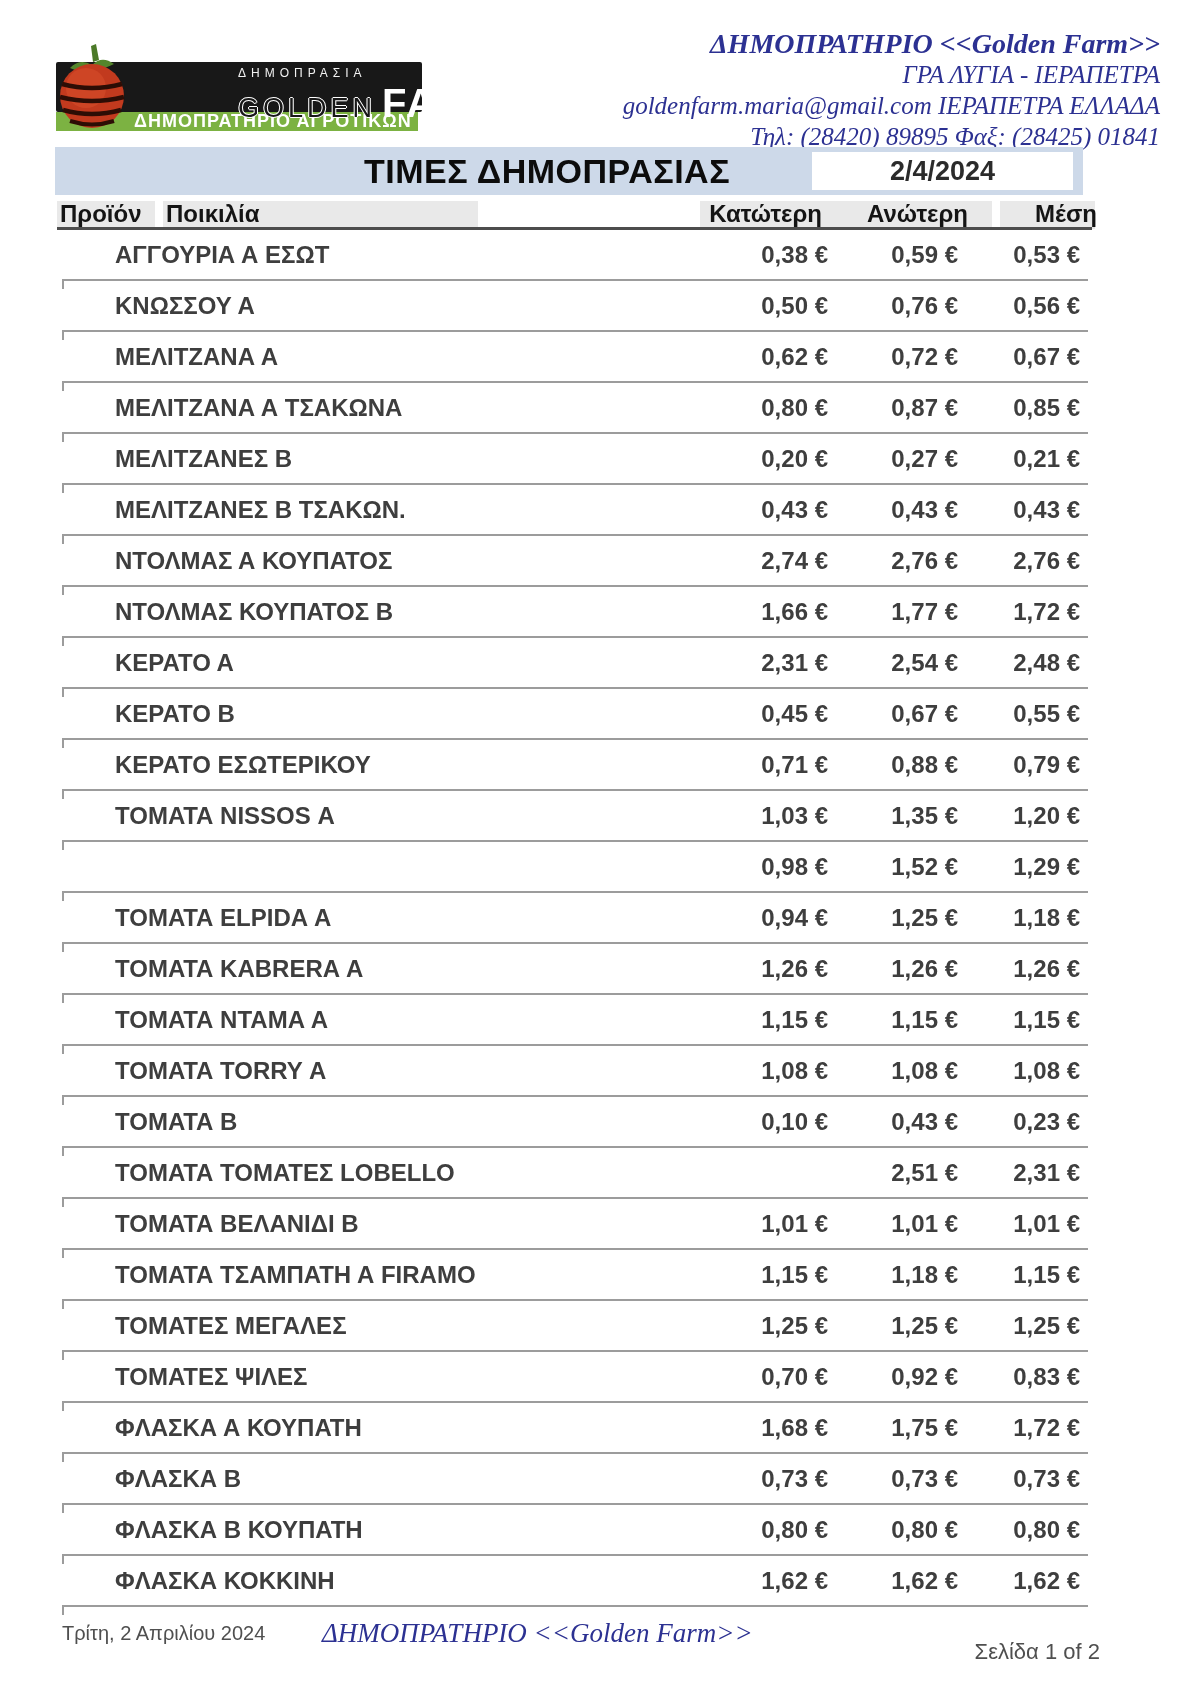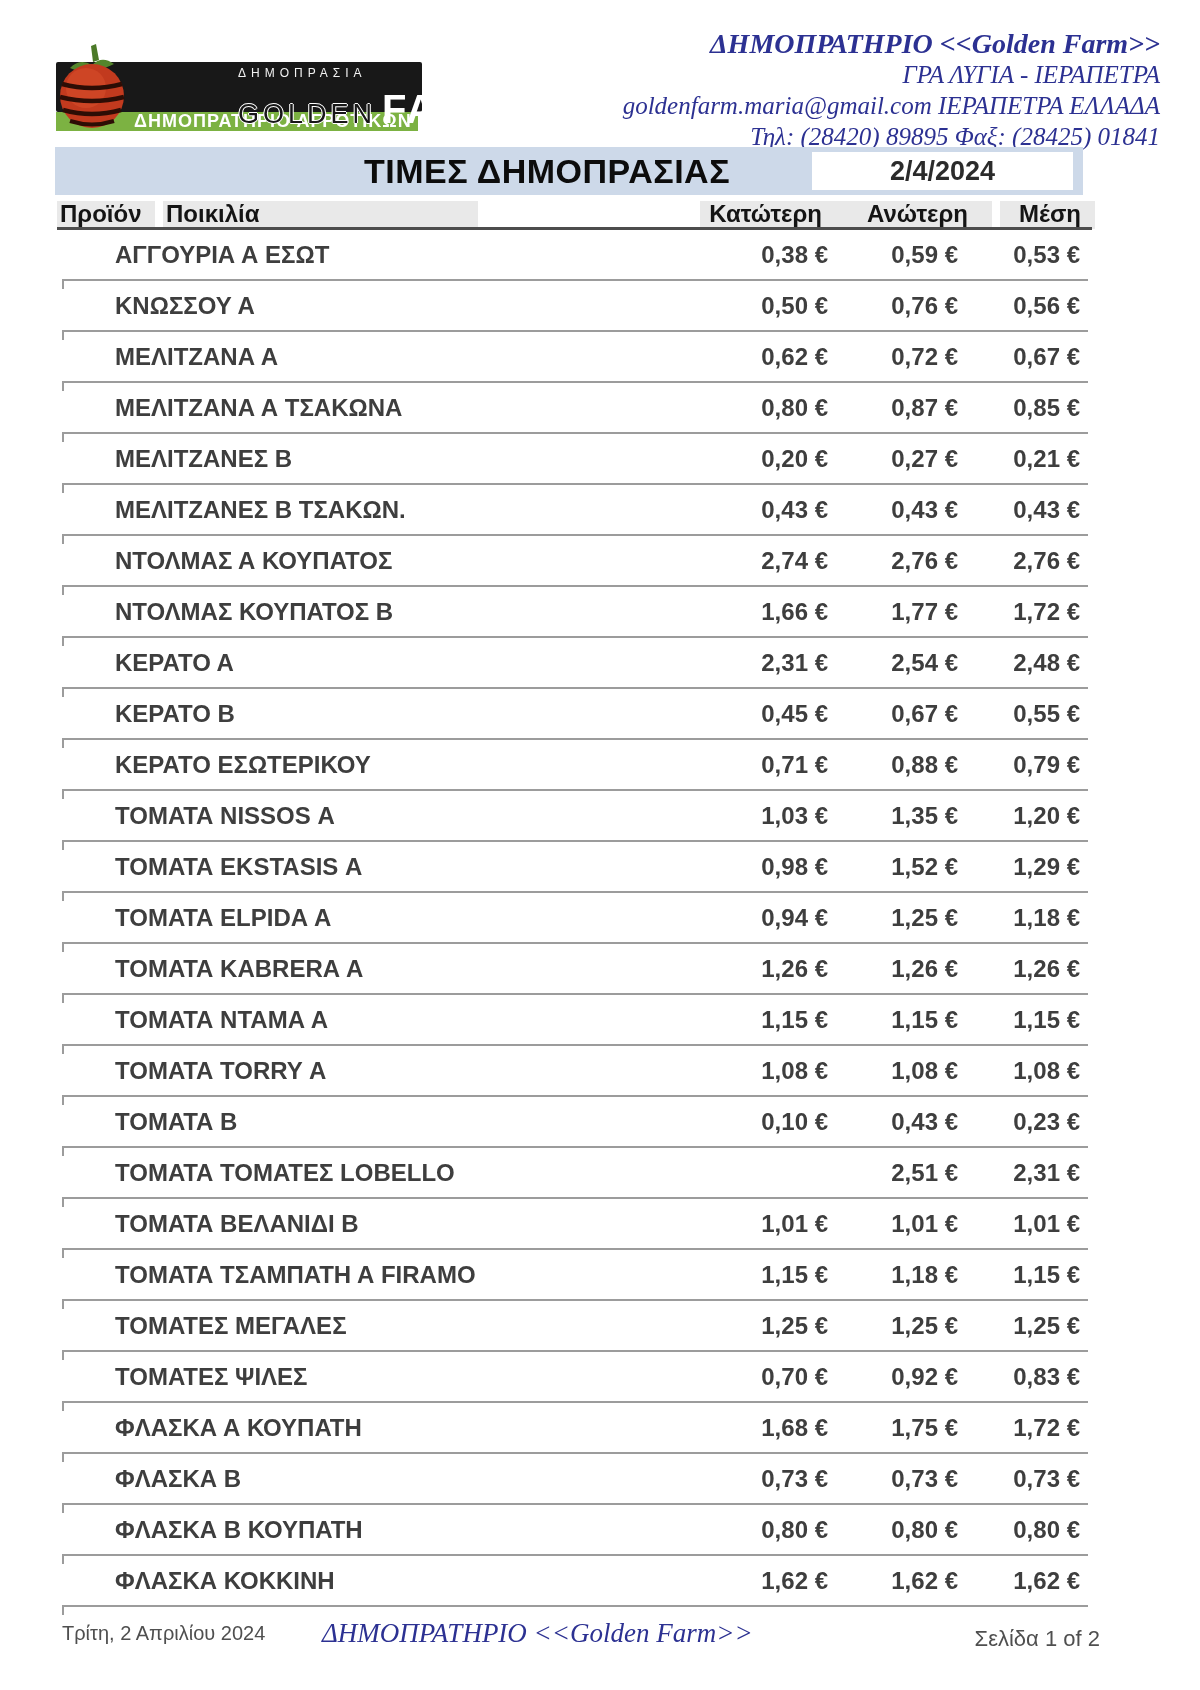--- a/index.html
+++ b/index.html
@@ -21,21 +21,21 @@
     position:absolute; left:0; top:76px; width:362px; height:19px;
     background:var(--logo_green);
     color:#ffffff; font-size:18px; font-weight:bold; letter-spacing:1px;
     line-height:19px; text-align:center; padding-left:78px; box-sizing:border-box;
     white-space:nowrap;
   }
   .logo-tomato { position:absolute; left:0; top:8px; width:72px; height:90px; z-index:2; }
   .logo-texts { position:absolute; left:182px; top:30px; z-index:2; }
   .logo-dim {
     color:#f2f2f2; font-size:12px; letter-spacing:5px; font-weight:400;
-    margin-bottom:7px; white-space:nowrap;
+    margin-bottom:1px; white-space:nowrap;
   }
   .logo-brandrow { display:flex; align-items:baseline; white-space:nowrap; }
   .logo-golden {
     font-size:27px; letter-spacing:4px; font-weight:400; color:#181818;
     text-shadow:-1px 0 #fff, 1px 0 #fff, 0 -1px #fff, 0 1px #fff;
     margin-right:6px;
   }
   .logo-farm { font-size:40px; font-weight:800; color:#ffffff; letter-spacing:2px; }
 
   
@@ -75,21 +75,21 @@
   .hcell.prices  { left:700px; width:292px; }
   .hcell.avg     { left:1000px; width:95px; }
   .hlabel {
     position:absolute; top:201px; height:28px; line-height:26px;
     font-size:24px; font-weight:bold; color:#141414; white-space:nowrap;
   }
   .hlabel.product { left:60px; }
   .hlabel.variety { left:166px; }
   .hlabel.low  { left:700px; width:122px; text-align:right; }
   .hlabel.high { left:840px; width:128px; text-align:right; }
-  .hlabel.avg  { left:1000px; width:81px; text-align:right; }
+  .hlabel.avg  { left:1000px; width:81px; text-align:right;padding-left:16px; }
   .thead-line {
     position:absolute; left:57px; top:227px; width:1035px; height:3px;
     background:#4d4d4d;
   }
 
   
   .rows { position:absolute; left:0; top:230px; width:1200px;border-radius:32px; }
   .trow { position:relative; height:51px; }
   .trow .sep {
     position:absolute; left:62px; right:112px; bottom:0; height:2px;
@@ -113,21 +113,21 @@
   .pagefooter { position:absolute; left:0; top:1622px; width:1200px; height:40px; }
   .footer-date {
     position:absolute; left:62px; top:0; font-size:20px; color:var(--footer_gray);
   }
   .footer-org {
     position:absolute; left:322px; top:-4px;
     font-family:"Liberation Serif","DejaVu Serif",serif; font-style:italic;
     font-size:27px; color:var(--navy);
   }
   .footer-page {
-    position:absolute; left:960px; width:140px; top:4px; text-align:right;
+    position:absolute; left:960px; width:140px; top:17px; text-align:right;
     font-size:22px; color:var(--footer_gray);
   }
 </style>
 </head>
 <body>
 
 <div class="logo">
   <div class="logo-black"></div>
   <svg class="logo-tomato" viewBox="0 0 72 90">
     <path d="M35,2 l5,-2 l3,16 l-6,2 z" fill="#4c7a28"></path>
@@ -263,21 +263,20 @@
     </div>
     <div class="trow">
       <div class="cell name">ΤΟΜΑΤΑ NISSOS Α</div>
       <div class="cell low">1,03 €</div>
       <div class="cell high">1,35 €</div>
       <div class="cell avg">1,20 €</div>
       <div class="sep"></div>
       <div class="tick"></div>
     </div>
     <div class="trow">
-      <div class="cell name">ΤΟΜΑΤΑ EKSTASIS Α</div>
       <div class="cell low">0,98 €</div>
       <div class="cell high">1,52 €</div>
       <div class="cell avg">1,29 €</div>
       <div class="sep"></div>
       <div class="tick"></div>
     </div>
     <div class="trow">
       <div class="cell name">ΤΟΜΑΤΑ ELPIDA Α</div>
       <div class="cell low">0,94 €</div>
       <div class="cell high">1,25 €</div>

